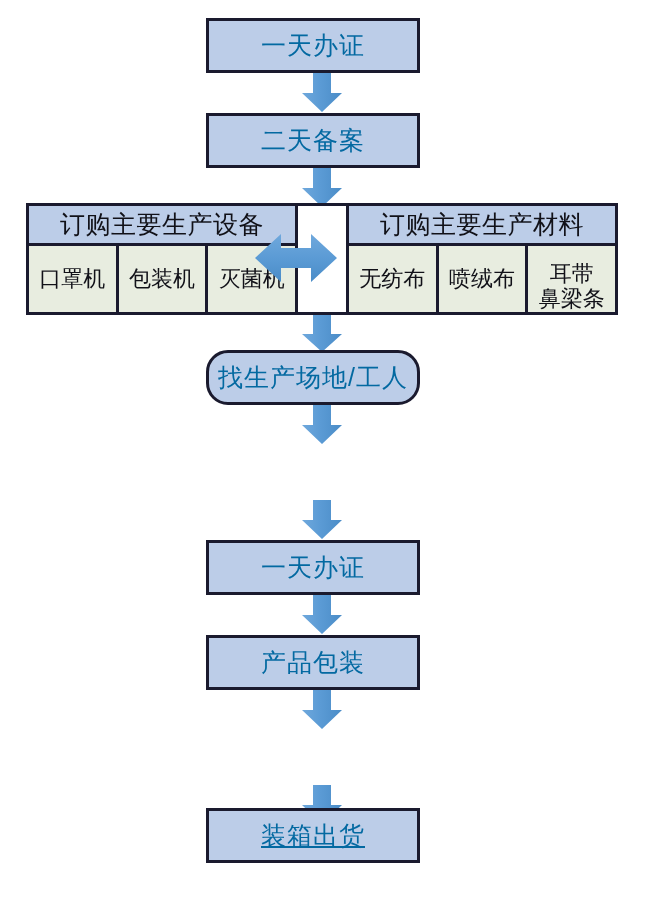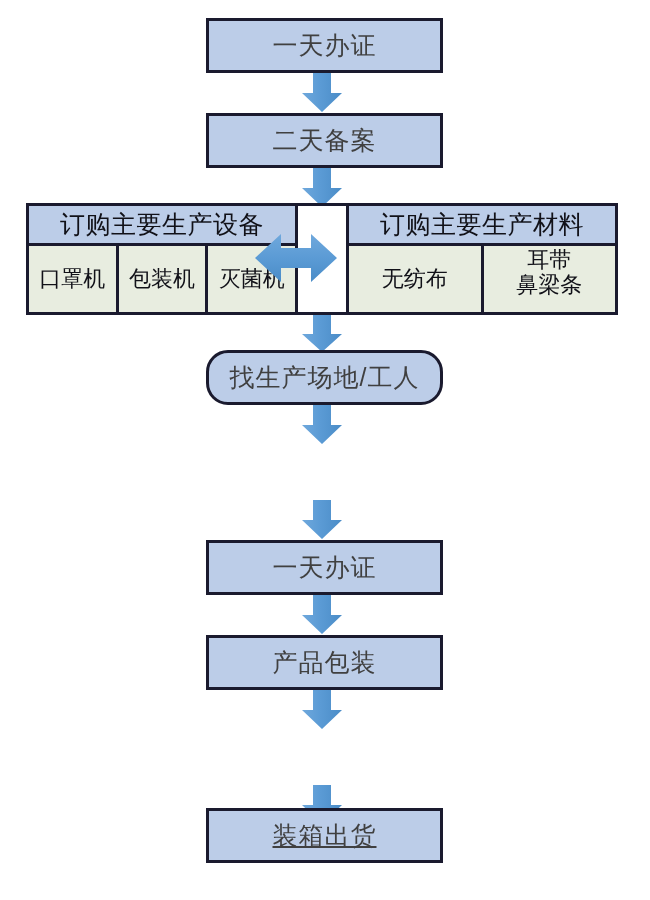--- a/index.html
+++ b/index.html
@@ -16,29 +16,29 @@
     width: 650px;
     height: 900px;
     background: #ffffff;
     overflow: hidden;
   }
 
   
   .flow-box {
     position: absolute;
     left: 206px;
-    width: 237px;
+    width: 214px;
     height: 55px;
     box-sizing: border-box;
     background: #bccde8;
     border: 3px solid #1a1a2e;
     display: flex;
     align-items: center;
     justify-content: center;
-    color: #404040;
+    color: #0369a1;
     font-size: 25px;
     letter-spacing: 1px;
     white-space: nowrap;
     z-index: 5;
   }
 
   
   .v-arrow {
     position: absolute;
     left: 301px;
@@ -98,21 +98,21 @@
     color: #111118;
     white-space: nowrap;
     box-sizing: border-box;
     position: relative;
   }
   .cell:last-child { border-right: none; }
   .cell.two-line {
     display: block;
     text-align: center;
     line-height: 1.12;
-    padding-top: 2px;
+    padding-top: 16px;
     overflow: visible;
   }
   .cell.two-line span { display: block; }
 
   
   .gap-cell {
     position: absolute;
     left: 272px;
     top: 0;
     width: 48px;
@@ -171,20 +171,21 @@
         <div class="cell">灭菌机</div>
       </div>
     </div>
 
     <div class="gap-cell"></div>
 
     <div class="group group-right">
       <div class="group-header">订购主要生产材料</div>
       <div class="group-cells">
         <div class="cell">无纺布</div>
+        <div class="cell">喷绒布</div>
         <div class="cell two-line">
           <span>耳带</span>
           <span>鼻梁条</span>
         </div>
       </div>
     </div>
   </div>
 
   <div class="h-arrow">
     <svg viewBox="0 0 82 60" preserveAspectRatio="none">

